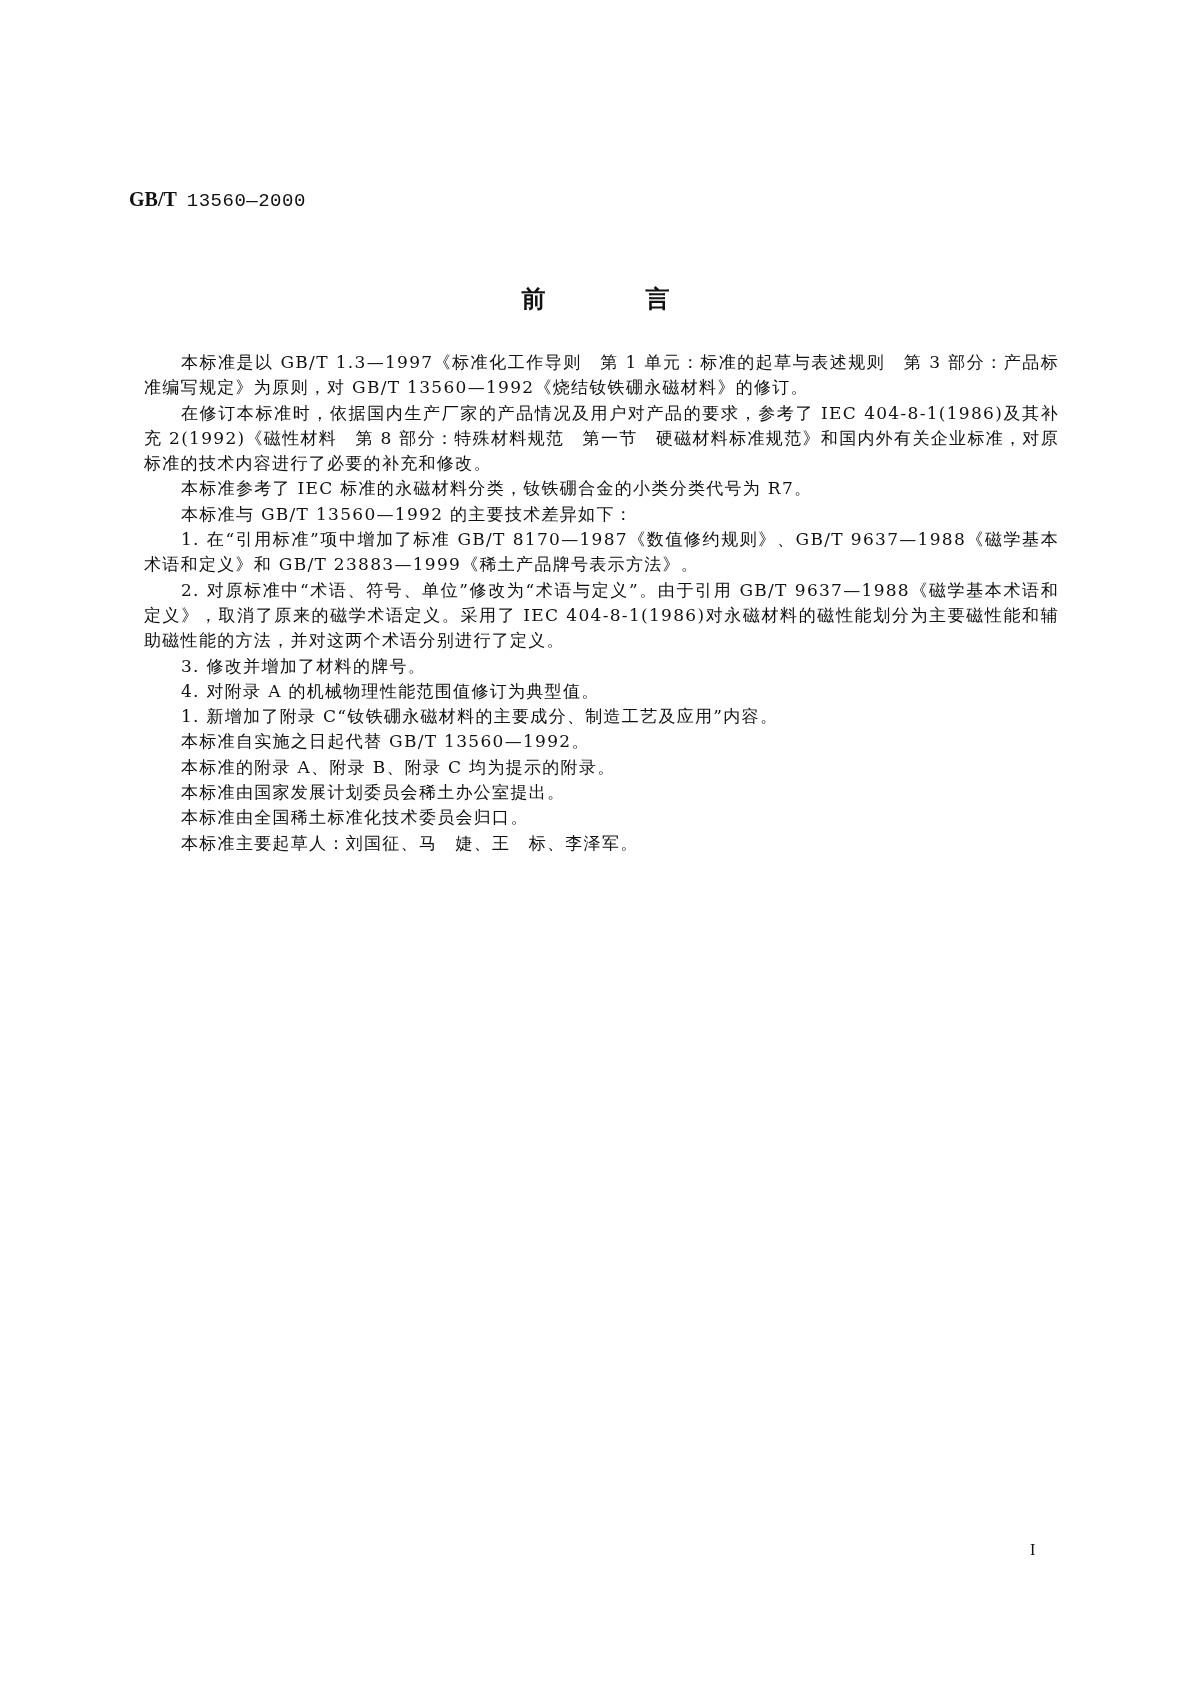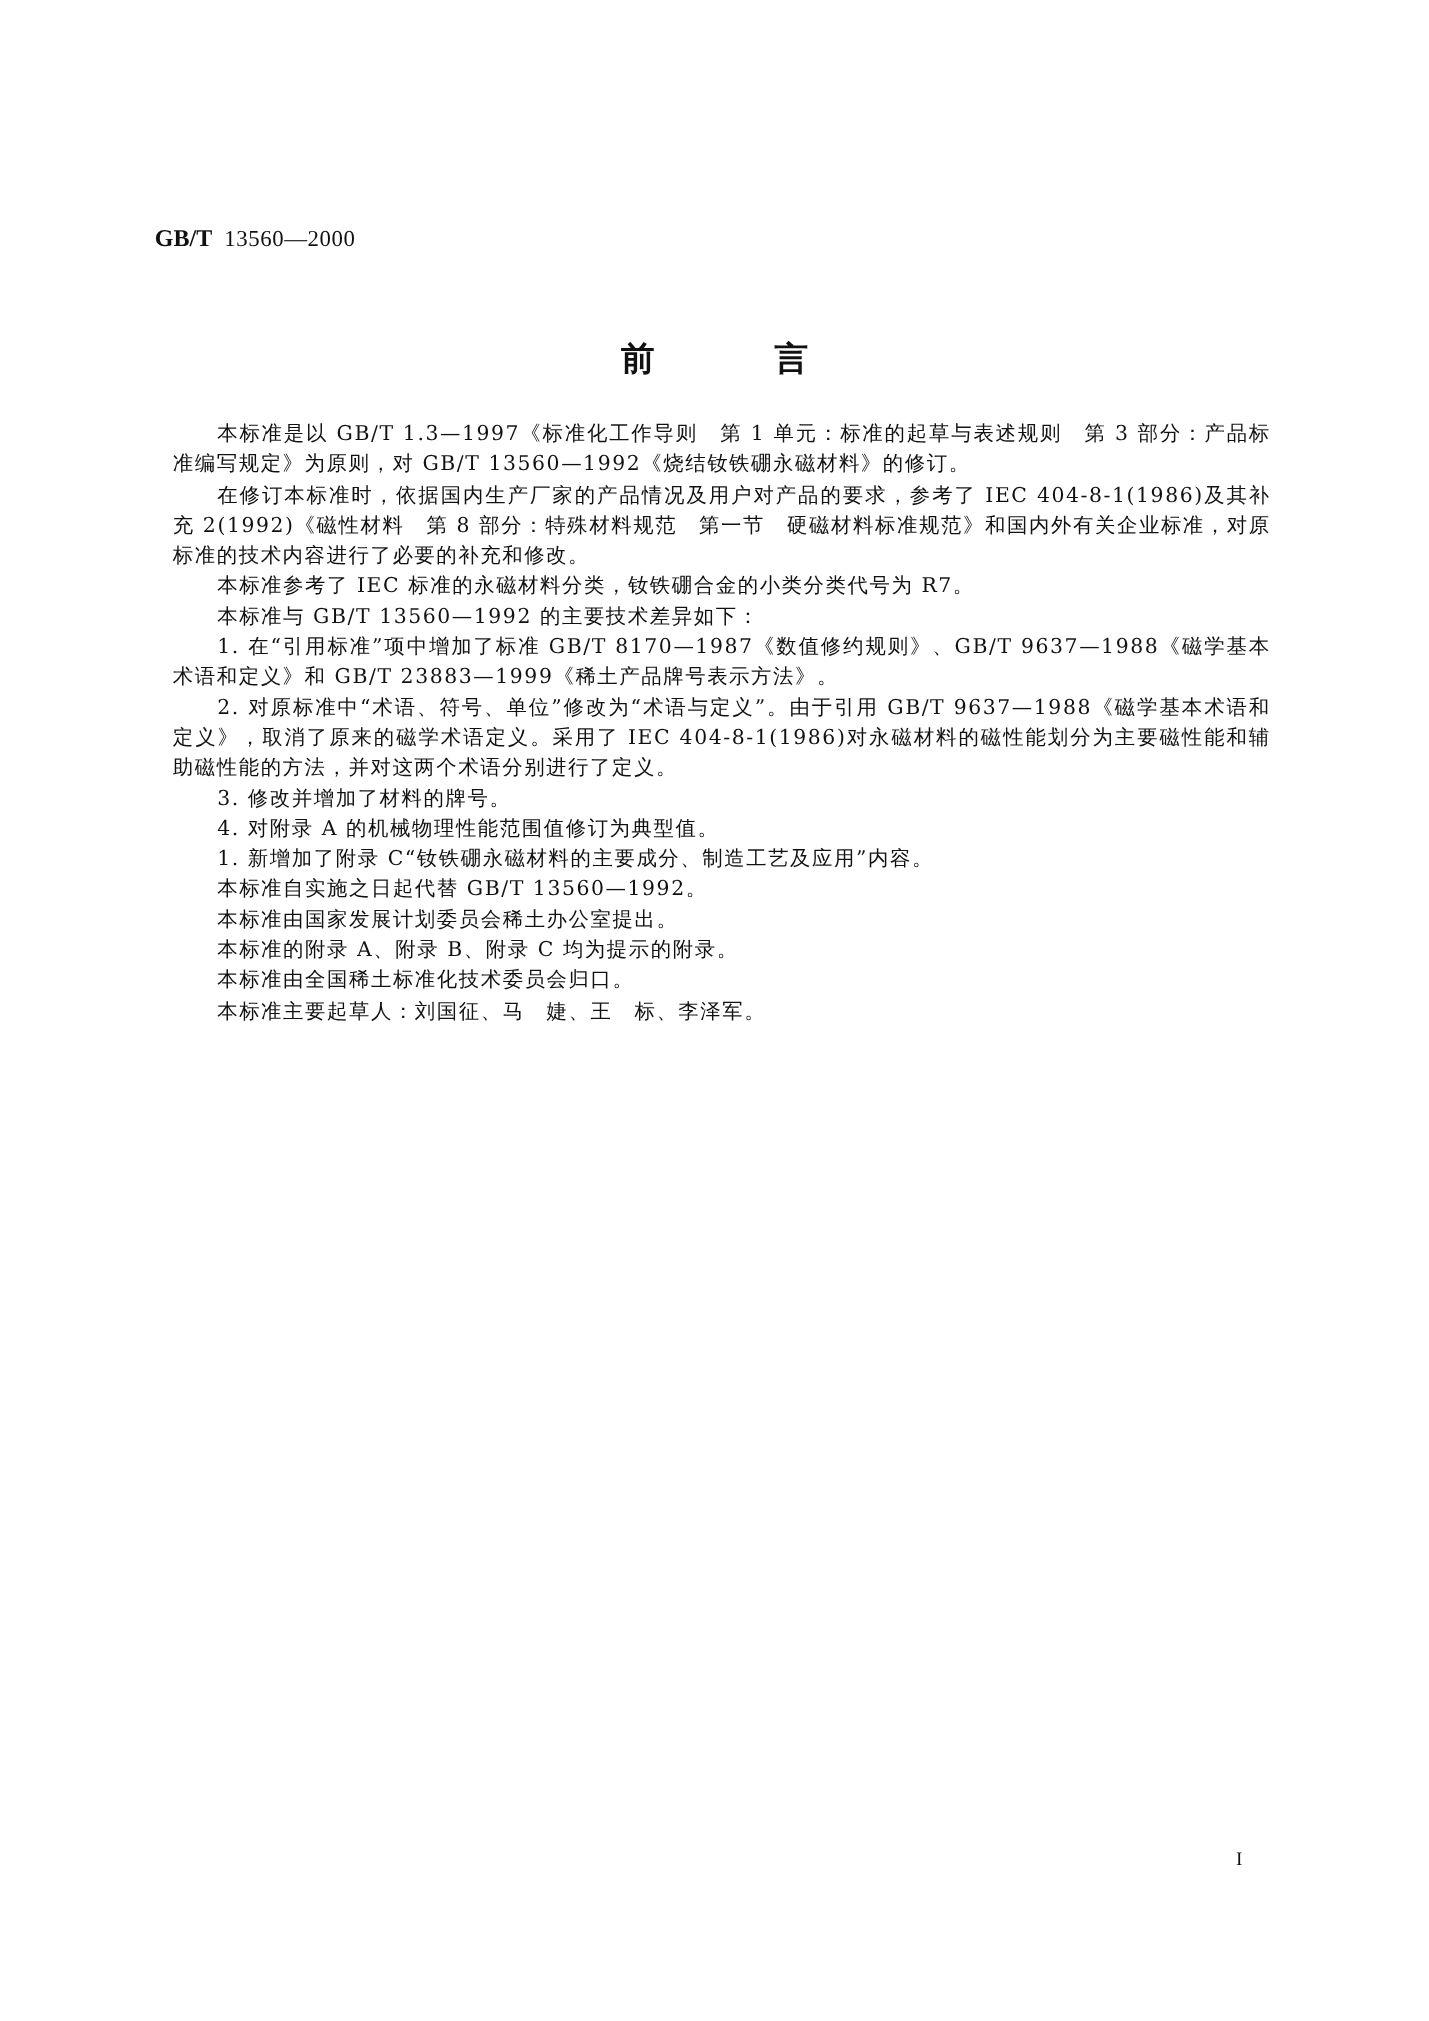--- a/index.html
+++ b/index.html
@@ -1,21 +1,21 @@
 <!DOCTYPE html>
 <html><head>
 <meta charset="utf-8">
 <style>
   html, body { margin: 0; padding: 0; background: #ffffff; }
   body { width: 1191px; height: 1684px; position: relative; overflow: hidden;
          font-family: "DejaVu Serif", "Liberation Serif", serif; color: #111; }
   .header { position: absolute; left: 129px; top: 188px; font-size: 18px; line-height: 22px; white-space: nowrap; }
   .header .code { font-family: "Liberation Serif", serif; font-weight: bold; font-size: 20px; }
-  .header .num { font-family: Liberation Serif, serif; font-size: 19px; margin-left: 10px; letter-spacing: 0.5px; }
-  .title { position: absolute; left: 0; width: 1191px; top: 283px; text-align: center; font-size: 28px; font-weight: bold;
+  .header .num { font-family: Liberation Mono, monospace; font-size: 19px; margin-left: 10px; letter-spacing: 0.5px; }
+  .title { position: absolute; left: 0; width: 1191px; top: 283px; text-align: center; font-size: 24px; font-weight: bold;
            font-family: "DejaVu Serif", serif; line-height: 32px; }
   .title span { display: inline-block; }
   .title .gap { width: 100px; }
   .body { position: absolute; left: 144px; top: 350px; width: 915px; font-size: 17px; line-height: 25.3px; }
   .p { text-indent: 37px; margin: 0; text-align: justify; text-align-last: left; letter-spacing: 1.3px; }
   .pageno { position: absolute; left: 1030px; top: 1541px; font-size: 16px; font-family: "Liberation Serif", serif; }
 </style>
 </head>
 <body>
 
@@ -31,19 +31,19 @@
   <p class="p">本标准是以 GB/T 1.3—1997《标准化工作导则　第 1 单元：标准的起草与表述规则　第 3 部分：产品标准编写规定》为原则，对 GB/T 13560—1992《烧结钕铁硼永磁材料》的修订。</p>
   <p class="p">在修订本标准时，依据国内生产厂家的产品情况及用户对产品的要求，参考了 IEC 404-8-1(1986)及其补充 2(1992)《磁性材料　第 8 部分：特殊材料规范　第一节　硬磁材料标准规范》和国内外有关企业标准，对原标准的技术内容进行了必要的补充和修改。</p>
   <p class="p">本标准参考了 IEC 标准的永磁材料分类，钕铁硼合金的小类分类代号为 R7。</p>
   <p class="p">本标准与 GB/T 13560—1992 的主要技术差异如下：</p>
   <p class="p">1. 在“引用标准”项中增加了标准 GB/T 8170—1987《数值修约规则》、GB/T 9637—1988《磁学基本术语和定义》和 GB/T 23883—1999《稀土产品牌号表示方法》。</p>
   <p class="p">2. 对原标准中“术语、符号、单位”修改为“术语与定义”。由于引用 GB/T 9637—1988《磁学基本术语和定义》，取消了原来的磁学术语定义。采用了 IEC 404-8-1(1986)对永磁材料的磁性能划分为主要磁性能和辅助磁性能的方法，并对这两个术语分别进行了定义。</p>
   <p class="p">3. 修改并增加了材料的牌号。</p>
   <p class="p">4. 对附录 A 的机械物理性能范围值修订为典型值。</p>
   <p class="p">1. 新增加了附录 C“钕铁硼永磁材料的主要成分、制造工艺及应用”内容。</p>
   <p class="p">本标准自实施之日起代替 GB/T 13560—1992。</p>
+  <p class="p">本标准的附录 A、附录 B、附录 C 均为提示的附录。</p>
   <p class="p">本标准由国家发展计划委员会稀土办公室提出。</p>
-  <p class="p">本标准的附录 A、附录 B、附录 C 均为提示的附录。</p>
   <p class="p">本标准由全国稀土标准化技术委员会归口。</p>
   <p class="p">本标准主要起草人：刘国征、马　婕、王　标、李泽军。</p>
 </div>
 
 <div class="pageno">I</div>
 
 </body></html>

